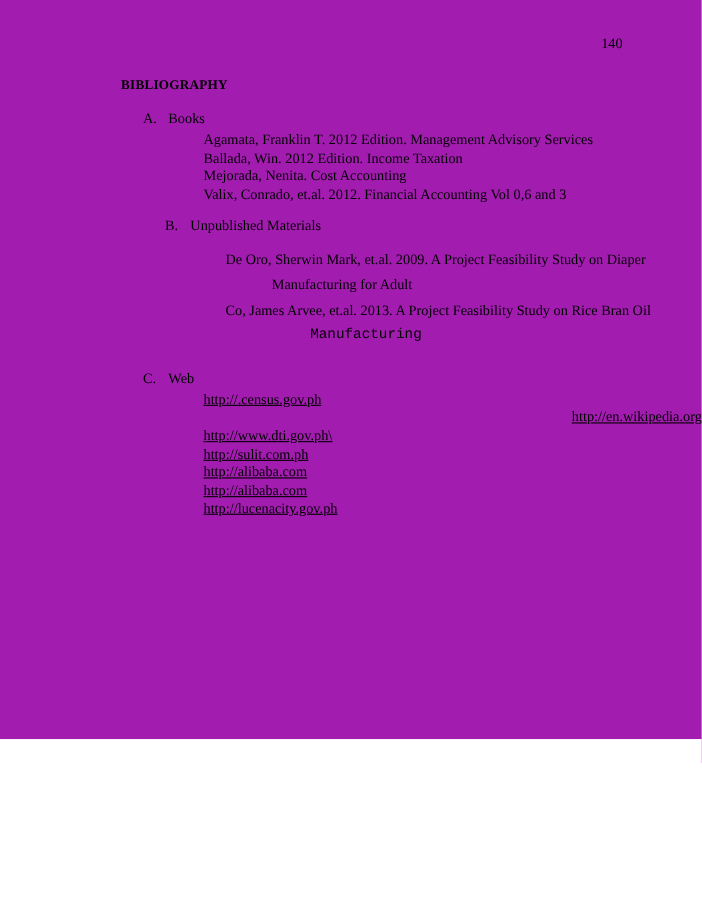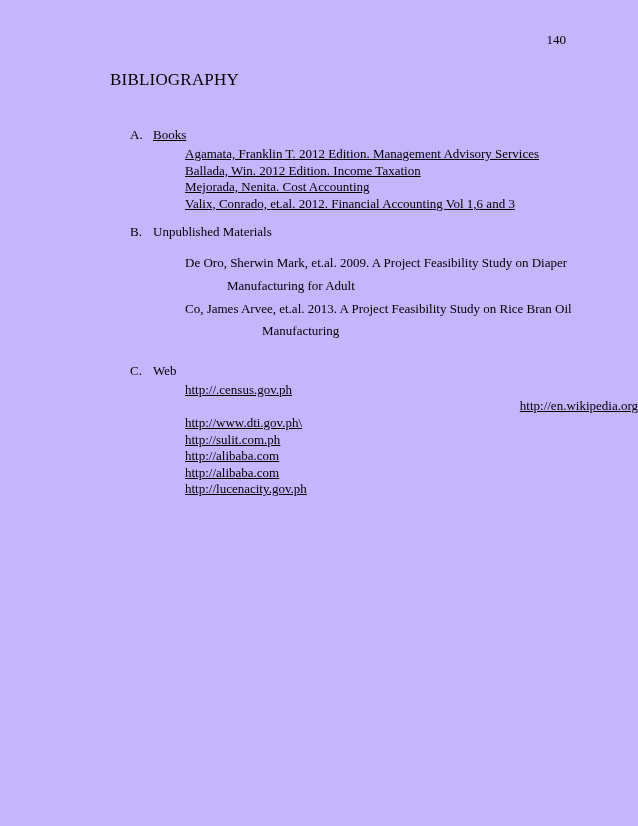--- a/index.html
+++ b/index.html
@@ -3,48 +3,48 @@
 <meta charset="utf-8">
 <style>
   html, body {
     margin: 0;
     padding: 0;
     background: #ffffff;
   }
   .page {
     position: relative;
     width: 638px;
-    height: 826px;
-    background: #c4b5fd;
+    height: 672px;
+    background: #a21caf;
     font-family: "Liberation Serif", serif;
     color: #000000;
     box-sizing: border-box;
     padding-top: 30px;
     overflow: hidden;
   }
   .page-number {
     position: absolute;
     top: 32px;
     right: 72px;
     font-size: 13px;
   }
   .doc-title {
     margin: 40px 0 0 110px;
-    font-size: 17px;
-    font-weight: normal;
+    font-size: 12px;
+    font-weight: bold;
     letter-spacing: 0.2px;
   }
   .sections {
     margin-left: 130px;
   }
   .section {
     font-size: 13px;
   }
-  .section:nth-child(1) { margin-top: 36px; margin-bottom: 11px; text-decoration: underline; }
-  .section:nth-child(2) { margin-bottom: 19px; }
+  .section:nth-child(1) { margin-top: 14px; margin-bottom: 11px; }
+  .section:nth-child(2) { margin-bottom: 19px; margin-left: 20px; }
   .section:nth-child(3) { margin-bottom: 0; }
   .section-heading {
     line-height: 17px;
     margin-bottom: 3px;
   }
   .section:nth-child(2) .section-heading { margin-bottom: 12px; }
   .section:nth-child(3) .section-heading { margin-bottom: 3px; }
   .section-label {
     display: inline-block;
     width: 23px;
@@ -69,30 +69,30 @@
 <div class="page">
   <div class="page-number">140</div>
   <h1 class="doc-title">BIBLIOGRAPHY</h1>
   <div class="sections" id="sections">
       <div class="section">
         <div class="section-heading"><span class="section-label">A.</span><span class="section-title">Books</span></div>
         <div class="entries">
           <div class="entry" style="padding-left: 0px;">Agamata, Franklin T. 2012 Edition. Management Advisory Services</div>
           <div class="entry" style="padding-left: 0px;">Ballada, Win. 2012 Edition. Income Taxation</div>
           <div class="entry" style="padding-left: 0px;">Mejorada, Nenita. Cost Accounting</div>
-          <div class="entry" style="padding-left: 0px;">Valix, Conrado, et.al. 2012. Financial Accounting Vol 1,6 and 3</div>
+          <div class="entry" style="padding-left: 0px;">Valix, Conrado, et.al. 2012. Financial Accounting Vol 0,6 and 3</div>
         </div>
       </div>
       <div class="section">
         <div class="section-heading"><span class="section-label">B.</span><span class="section-title">Unpublished Materials</span></div>
         <div class="entries">
           <div class="entry" style="padding-left: 0px;">De Oro, Sherwin Mark, et.al. 2009. A Project Feasibility Study on Diaper</div>
           <div class="entry" style="padding-left: 42px;">Manufacturing for Adult</div>
           <div class="entry" style="padding-left: 0px;">Co, James Arvee, et.al. 2013. A Project Feasibility Study on Rice Bran Oil</div>
-          <div class="entry" style="padding-left: 77px;">Manufacturing</div>
+          <div class="entry" style="padding-left: 77px; font-family: Liberation Mono, monospace;">Manufacturing</div>
         </div>
       </div>
       <div class="section">
         <div class="section-heading"><span class="section-label">C.</span><span class="section-title">Web</span></div>
         <div class="entries">
           <div class="entry underlined" style="padding-left: 0px;">http://.census.gov.ph</div>
           <div class="entry underlined" style="padding-left: 0px; text-align: right;">http://en.wikipedia.org</div>
           <div class="entry underlined" style="padding-left: 0px;">http://www.dti.gov.ph\</div>
           <div class="entry underlined" style="padding-left: 0px;">http://sulit.com.ph</div>
           <div class="entry underlined" style="padding-left: 0px;">http://alibaba.com</div>

